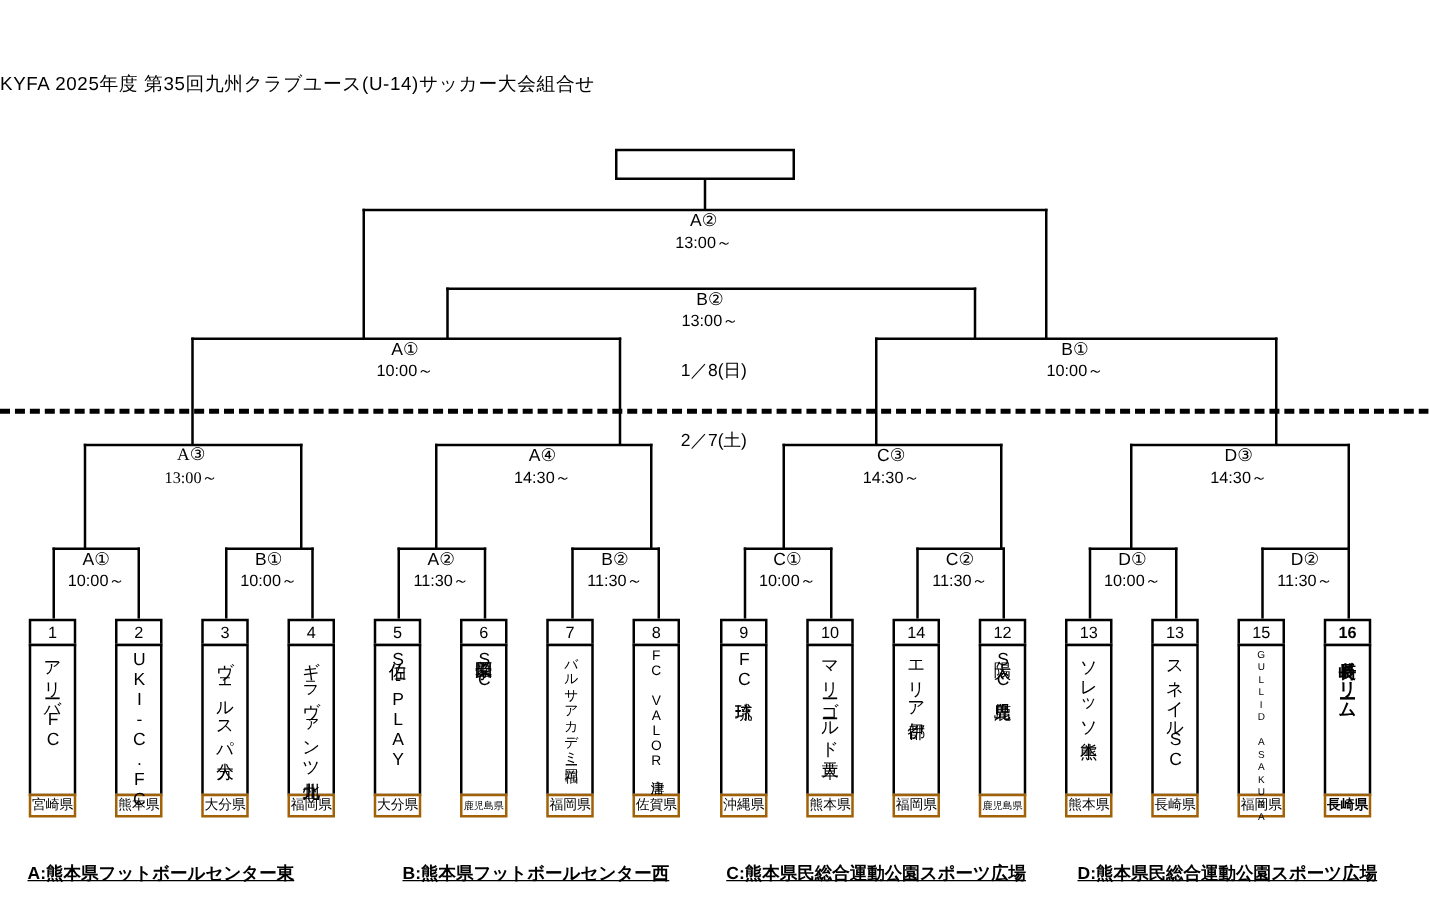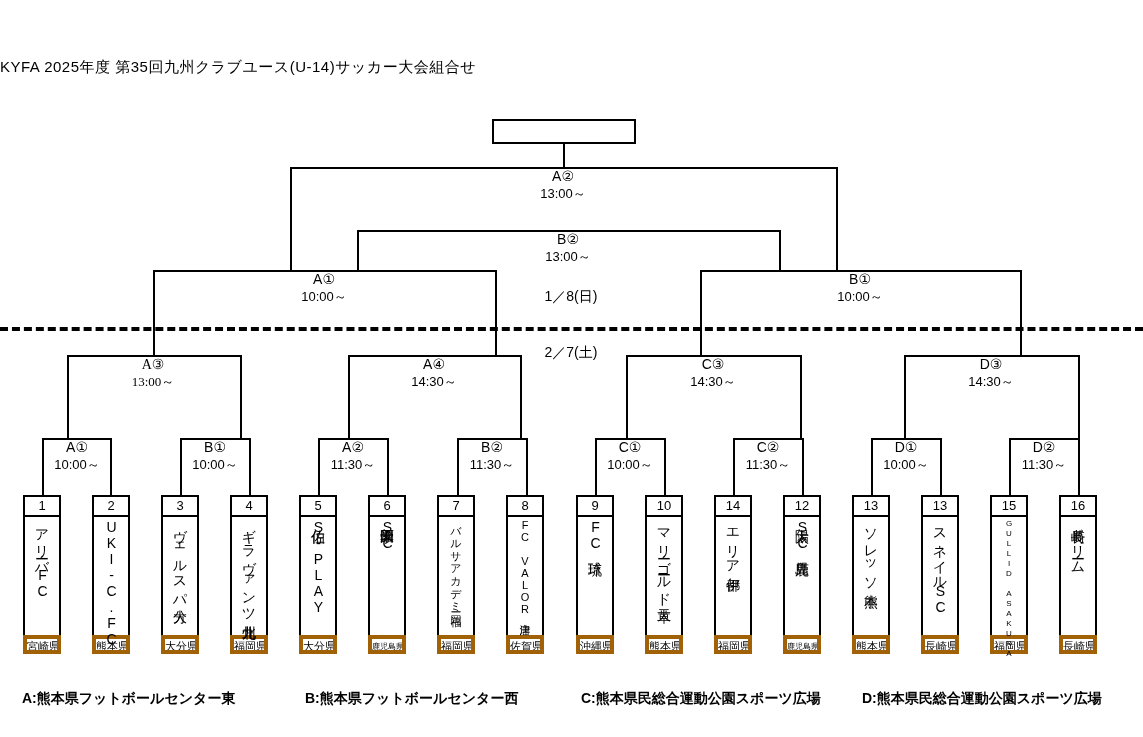--- a/index.html
+++ b/index.html
@@ -36,28 +36,28 @@
   .team .seed{height:22px;border:2px solid #000;box-sizing:border-box;
               background:#fff;font-size:13px;line-height:18px;text-align:center;}
   .team .name{margin-top:-2px;height:122px;border:2px solid #000;box-sizing:border-box;
               background:#fff;display:flex;align-items:flex-start;justify-content:center;
               padding-top:2px;}
   .team .name span{writing-mode:vertical-rl;text-orientation:upright;
                    font-size:14px;line-height:17px;letter-spacing:0px;
                    white-space:nowrap;display:block;}
   .team .name span.sm{font-size:11px;line-height:14px;}
   .team .name span.xs{font-size:8px;line-height:11px;letter-spacing:1px;}
-  .team .pref{margin-top:-2px;height:19px;border:4px solid #a16207;box-sizing:border-box;
+  .team .pref{margin-top:-2px;height:19px;border:2px solid #a16207;box-sizing:border-box;
               background:#fff;font-size:11px;line-height:15px;text-align:center;
               white-space:nowrap;overflow:hidden;}
   .team .pref.tiny{font-size:8px;line-height:15px;}
 
   
   .venues{position:absolute;left:0;top:690px;width:1143px;height:24px;}
-  .venue{position:absolute;font-size:14px;font-weight:bold;white-space:nowrap;}
+  .venue{position:absolute;font-size:14px;font-weight:bold;white-space:nowrap;text-decoration:underline;}
 </style>
 </head>
 <body>
 
 <div id="page">
 
   <div class="title">KYFA  2025年度  第35回九州クラブユース(U-14)サッカー大会組合せ</div>
 
   <div class="champ-box"></div>
   <div class="vline" style="left:563px;top:144px;height:24px;"></div>
@@ -294,29 +294,29 @@
         </div>
         <div class="pref">長崎県</div>
       </div>
       <div class="team" style="left: 990px; top: 495px;">
         <div class="seed">15</div>
         <div class="name">
           <span class="xs">GULLID ASAKURA</span>
         </div>
         <div class="pref">福岡県</div>
       </div>
-      <div class="team" style="left: 1059px; top: 495px;">
+      <div class="team" style="left: 1059px; top: 495px; font-weight: bold;">
         <div class="seed">16</div>
         <div class="name">
           <span>長崎ドリーム</span>
         </div>
         <div class="pref">長崎県</div>
       </div>
     </div>
 
   <div class="venues">
     <div class="venue" style="left:22px;">A:熊本県フットボールセンター東</div>
-    <div class="venue" style="left:305px;">B:熊本県フットボールセンター西</div>
+    <div class="venue" style="left:322px;">B:熊本県フットボールセンター西</div>
     <div class="venue" style="left:581px;">C:熊本県民総合運動公園スポーツ広場</div>
     <div class="venue" style="left:862px;">D:熊本県民総合運動公園スポーツ広場</div>
   </div>
 
 </div>
 
 </body></html>

